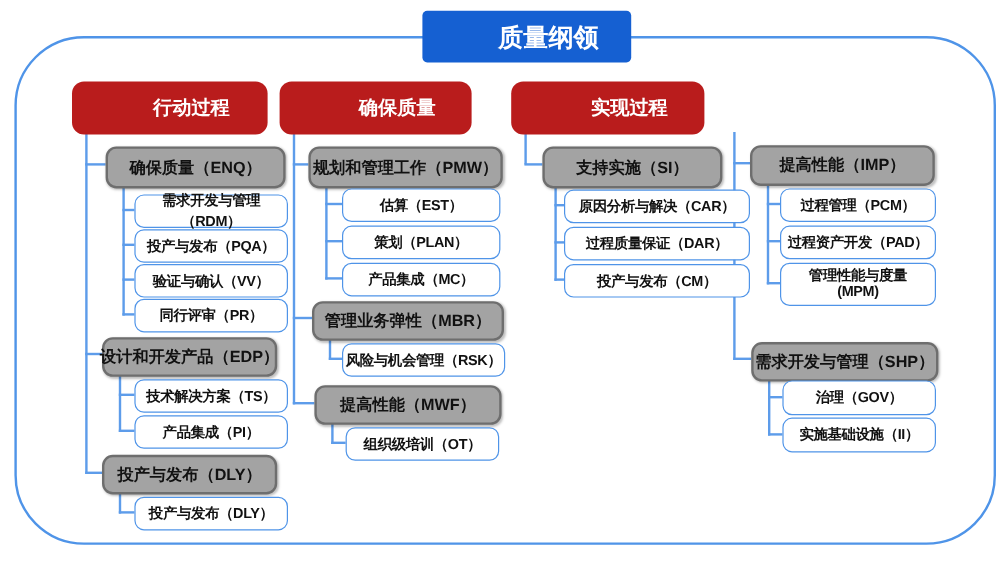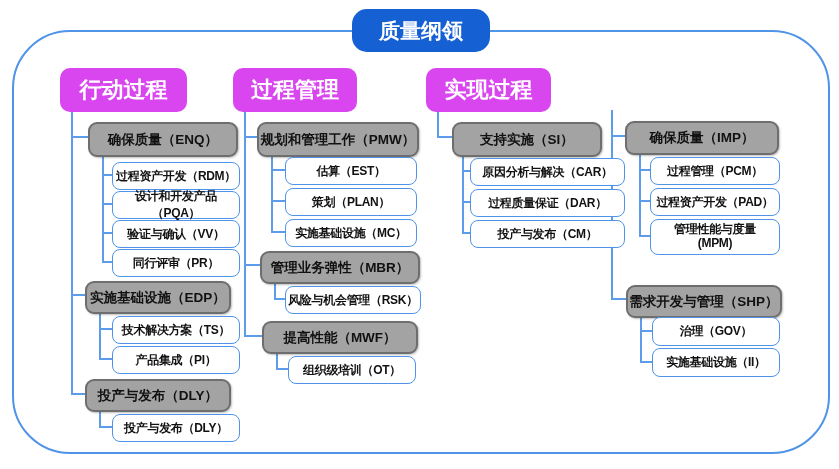--- a/index.html
+++ b/index.html
@@ -6,27 +6,27 @@
   #canvas{
     position:relative;width:839px;height:469px;background:#ffffff;overflow:hidden;
     font-family:"Liberation Sans","DejaVu Sans",sans-serif;color:#111;
   }
   .frame{
     position:absolute;left:12px;top:30px;width:814px;height:420px;
     border:2px solid #4f94e8;border-radius:58px;background:transparent;
   }
   .title{
     position:absolute;left:352px;top:9px;width:138px;height:43px;
-    background:#1560d2;border-radius:15px;color:#fff;font-weight:bold;font-size:21px;
-    display:flex;align-items:center;justify-content:center;z-index:3;
+    background:#1560d2;border-radius:4px;color:#fff;font-weight:bold;font-size:21px;
+    display:flex;align-items:center;justify-content:center;z-index:3;padding-left:36px;
   }
   .hdr{
-    position:absolute;height:44px;background:#d946ef;border-radius:10px;
-    color:#fff;font-weight:bold;font-size:22px;
-    display:flex;align-items:center;justify-content:center;z-index:2;
+    position:absolute;height:44px;background:#b91c1c;border-radius:10px;
+    color:#fff;font-weight:bold;font-size:16px;
+    display:flex;align-items:center;justify-content:center;z-index:2;padding-left:36px;
   }
   .g{
     position:absolute;background:#a3a3a3;border:2px solid #6e6e6e;border-radius:9px;
     font-weight:bold;font-size:13.5px;display:flex;align-items:center;justify-content:center;
     box-shadow:1px 1px 2px rgba(0,0,0,.25);z-index:2;white-space:nowrap;
   }
   .w{
     position:absolute;background:#fff;border:1.5px solid #4f94e8;border-radius:8px;
     font-weight:bold;font-size:12px;letter-spacing:-0.3px;
     display:flex;align-items:center;justify-content:center;text-align:center;
@@ -39,49 +39,49 @@
 </head>
 <body>
 
 <div id="canvas">
 
   <div class="frame"></div>
 
   <div class="title">质量纲领</div>
 
   <div class="hdr" style="left:60px;top:68px;width:127px">行动过程</div>
-  <div class="hdr" style="left:233px;top:68px;width:124px">过程管理</div>
+  <div class="hdr" style="left:233px;top:68px;width:124px">确保质量</div>
   <div class="hdr" style="left:426px;top:68px;width:125px">实现过程</div>
 
   <div class="g" style="left:88px;top:122px;width:146px;height:31px">确保质量（ENQ）</div>
-  <div class="w" style="left:112px;top:162px;width:126px;height:26px">过程资产开发（RDM）</div>
-  <div class="w" style="left:112px;top:191px;width:126px;height:26px">设计和开发产品（PQA）</div>
+  <div class="w" style="left:112px;top:162px;width:126px;height:26px">需求开发与管理（RDM）</div>
+  <div class="w" style="left:112px;top:191px;width:126px;height:26px">投产与发布（PQA）</div>
   <div class="w" style="left:112px;top:220px;width:126px;height:26px">验证与确认（VV）</div>
   <div class="w" style="left:112px;top:249px;width:126px;height:26px">同行评审（PR）</div>
-  <div class="g" style="left:85px;top:281px;width:142px;height:29px">实施基础设施（EDP）</div>
+  <div class="g" style="left:85px;top:281px;width:142px;height:29px">设计和开发产品（EDP）</div>
   <div class="w" style="left:112px;top:316px;width:126px;height:26px">技术解决方案（TS）</div>
   <div class="w" style="left:112px;top:346px;width:126px;height:26px">产品集成（PI）</div>
   <div class="g" style="left:85px;top:379px;width:142px;height:29px">投产与发布（DLY）</div>
   <div class="w" style="left:112px;top:414px;width:126px;height:26px">投产与发布（DLY）</div>
 
   <div class="g" style="left:257px;top:122px;width:158px;height:31px">规划和管理工作（PMW）</div>
   <div class="w" style="left:285px;top:157px;width:130px;height:26px">估算（EST）</div>
   <div class="w" style="left:285px;top:188px;width:130px;height:26px">策划（PLAN）</div>
-  <div class="w" style="left:285px;top:219px;width:130px;height:26px">实施基础设施（MC）</div>
+  <div class="w" style="left:285px;top:219px;width:130px;height:26px">产品集成（MC）</div>
   <div class="g" style="left:260px;top:251px;width:156px;height:29px">管理业务弹性（MBR）</div>
   <div class="w" style="left:285px;top:286px;width:134px;height:26px">风险与机会管理（RSK）</div>
   <div class="g" style="left:262px;top:321px;width:152px;height:29px">提高性能（MWF）</div>
   <div class="w" style="left:288px;top:356px;width:126px;height:26px">组织级培训（OT）</div>
 
   <div class="g" style="left:452px;top:122px;width:146px;height:31px">支持实施（SI）</div>
   <div class="w" style="left:470px;top:158px;width:153px;height:26px">原因分析与解决（CAR）</div>
   <div class="w" style="left:470px;top:189px;width:153px;height:26px">过程质量保证（DAR）</div>
   <div class="w" style="left:470px;top:220px;width:153px;height:26px">投产与发布（CM）</div>
 
-  <div class="g" style="left:625px;top:121px;width:150px;height:30px">确保质量（IMP）</div>
+  <div class="g" style="left:625px;top:121px;width:150px;height:30px">提高性能（IMP）</div>
   <div class="w" style="left:650px;top:157px;width:128px;height:26px">过程管理（PCM）</div>
   <div class="w" style="left:650px;top:188px;width:128px;height:26px">过程资产开发（PAD）</div>
   <div class="w small" style="left:650px;top:219px;width:128px;height:34px">管理性能与度量
 (MPM)</div>
   <div class="g" style="left:626px;top:285px;width:152px;height:29px">需求开发与管理（SHP）</div>
   <div class="w" style="left:652px;top:317px;width:126px;height:27px">治理（GOV）</div>
   <div class="w" style="left:652px;top:348px;width:126px;height:27px">实施基础设施（II）</div>
 
   <div class="vl" style="left:71px;top:110px;height:285px"></div>
   <div class="vl" style="left:244px;top:110px;height:227px"></div>

